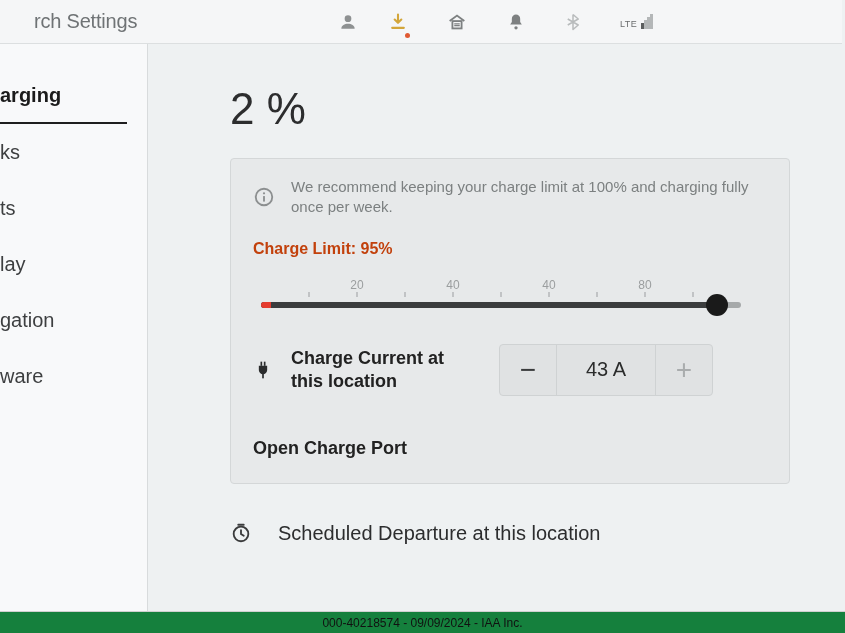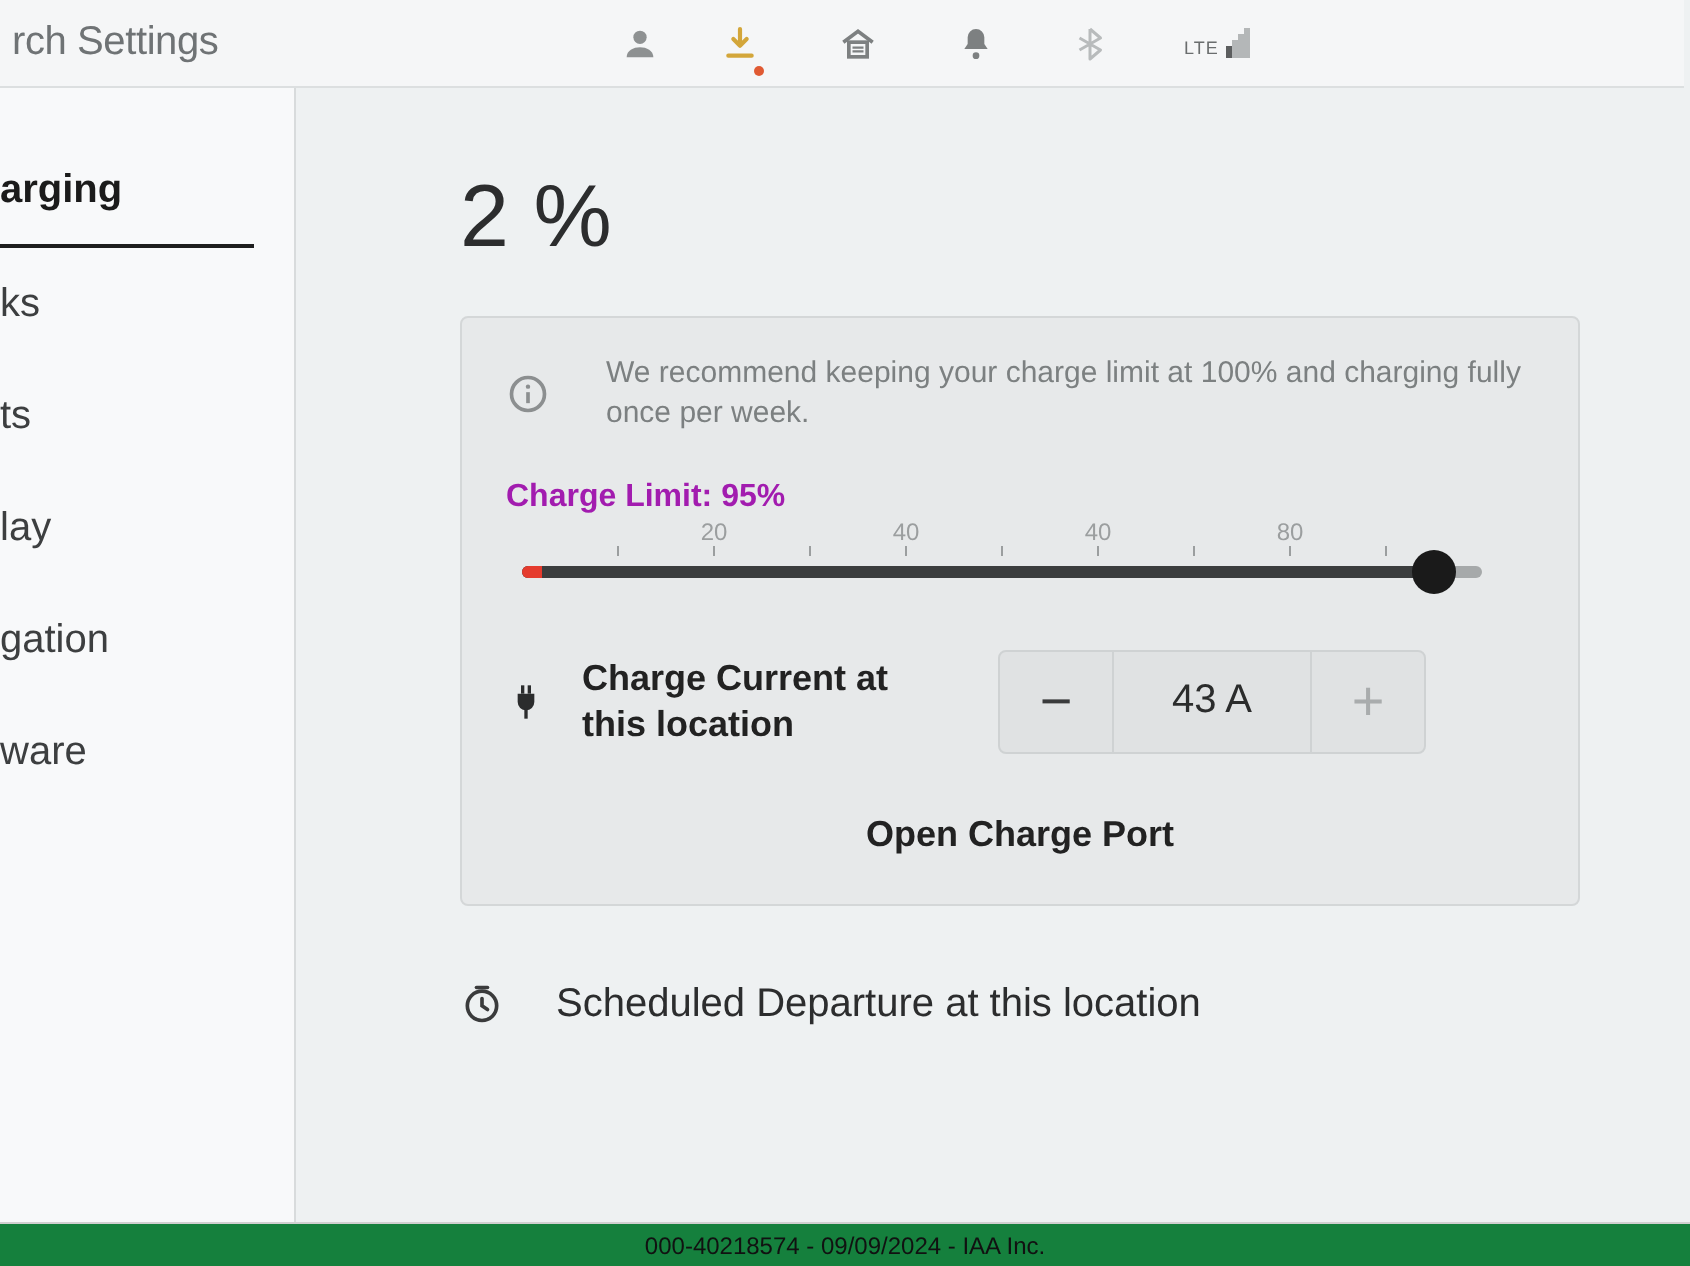--- a/index.html
+++ b/index.html
@@ -13,20 +13,21 @@
 
   
   .topbar {
     position: absolute;
     top: 0; left: 0; right: 3px;
     height: 44px;
     display: flex;
     align-items: center;
     background: #f5f6f7;
     border-bottom: 1px solid #dcdfe0;
+    padding-left: 28px;
   }
   .topbar .search {
     flex: 0 0 210px;
     padding-left: 6px;
     color: #6f7375;
     font-size: 20px;
     letter-spacing: -0.2px;
   }
   .topbar .profile {
     display: flex;
@@ -88,36 +89,36 @@
   .card {
     background: #e7e9ea;
     border: 1px solid #d4d7d8;
     border-radius: 4px;
     padding: 18px 22px 24px 22px;
     width: 560px;
   }
 
   .info-row {
     display: flex;
-    gap: 28px;
+    gap: 16px;
     color: #7c8081;
     font-size: 15px;
     line-height: 1.35;
     margin-bottom: 22px;
   }
   .info-row .info-icon {
     flex: 0 0 22px;
     color: #8c8f90;
   }
 
   .charge-limit-label {
     font-size: 16px;
     font-weight: 600;
-    color: #a21caf;
-    margin-bottom: 1px;
+    color: #c2410c;
+    margin-bottom: 20px;
   }
   .ticks {
     position: relative;
     width: 480px;
     height: 16px;
     margin-left: 8px;
     font-size: 12px;
     color: #9b9e9f;
   }
   .ticks span { position: absolute; transform: translateX(-50%); }
@@ -199,22 +200,22 @@
     color: #2b2c2c;
     border-left: 1px solid #cfd2d3;
     border-right: 1px solid #cfd2d3;
     height: 100%;
     display: flex;
     align-items: center;
     justify-content: center;
   }
 
   .open-port-row {
-    margin-top: 30px;
-    text-align: center;
+    margin-top: 42px;
+    text-align: left;
   }
   .open-port-btn {
     font-size: 18px;
     font-weight: 600;
     color: #222;
     cursor: pointer;
   }
 
   .scheduled-row {
     display: flex;

